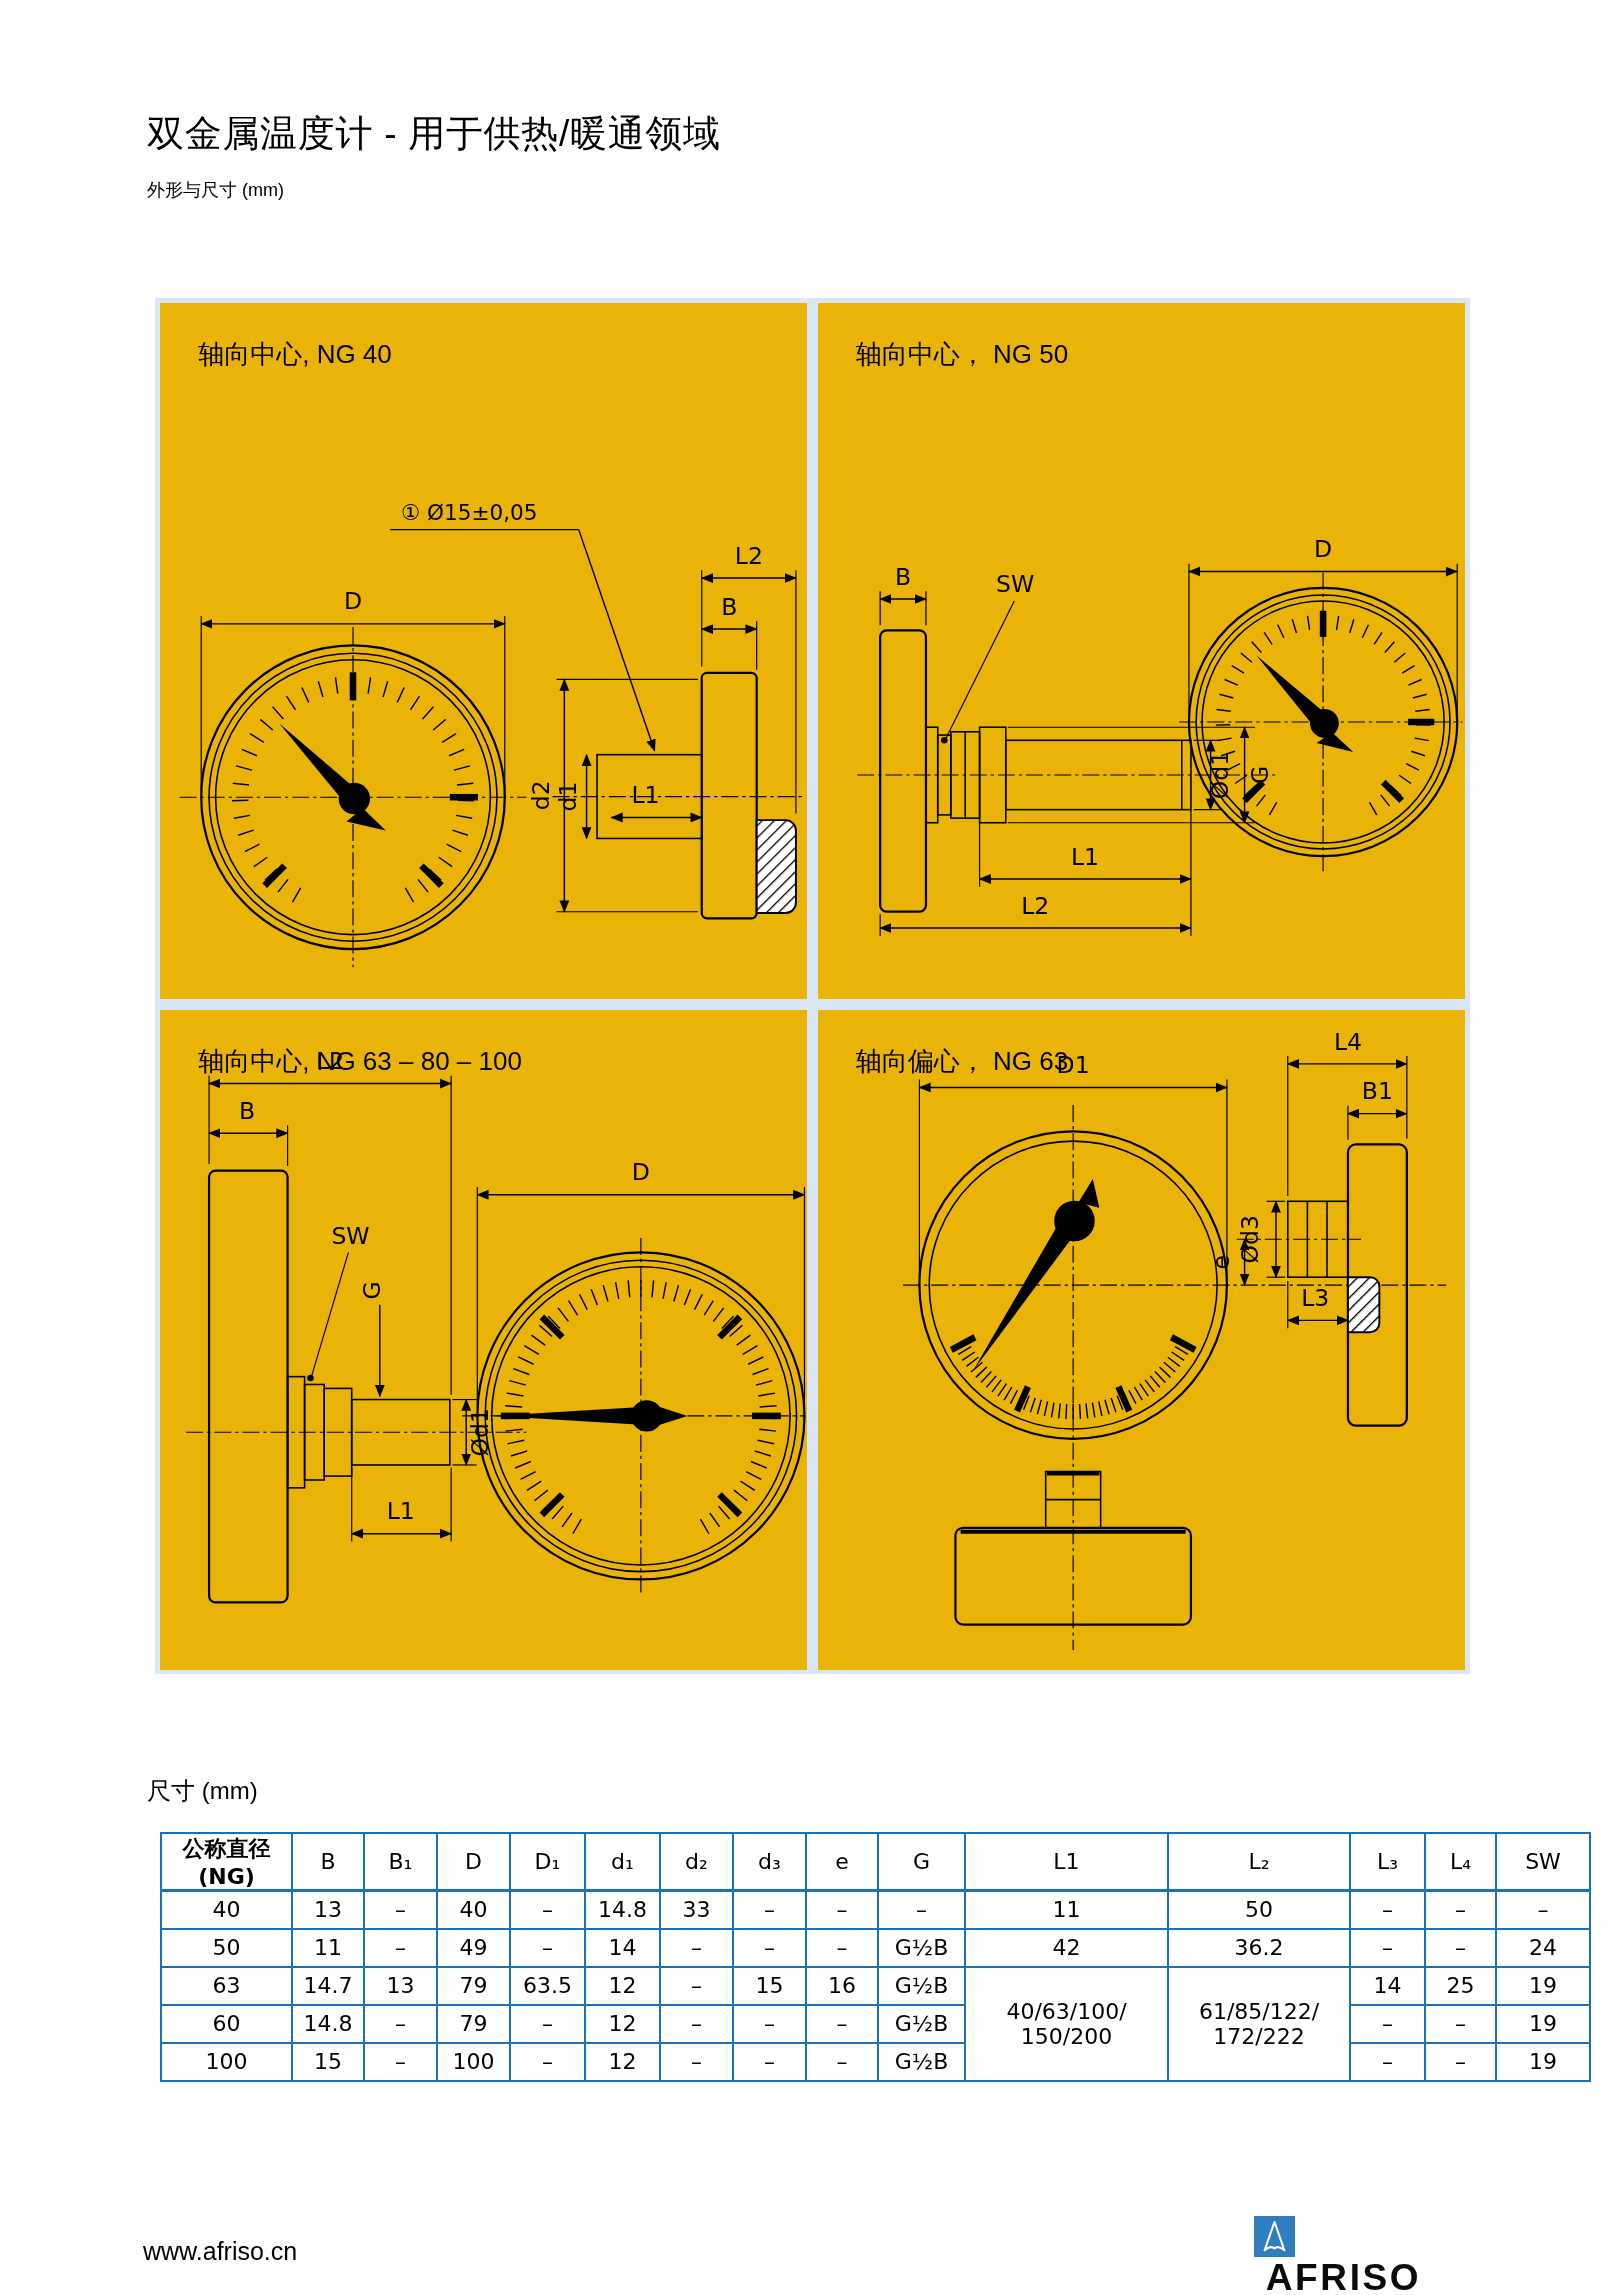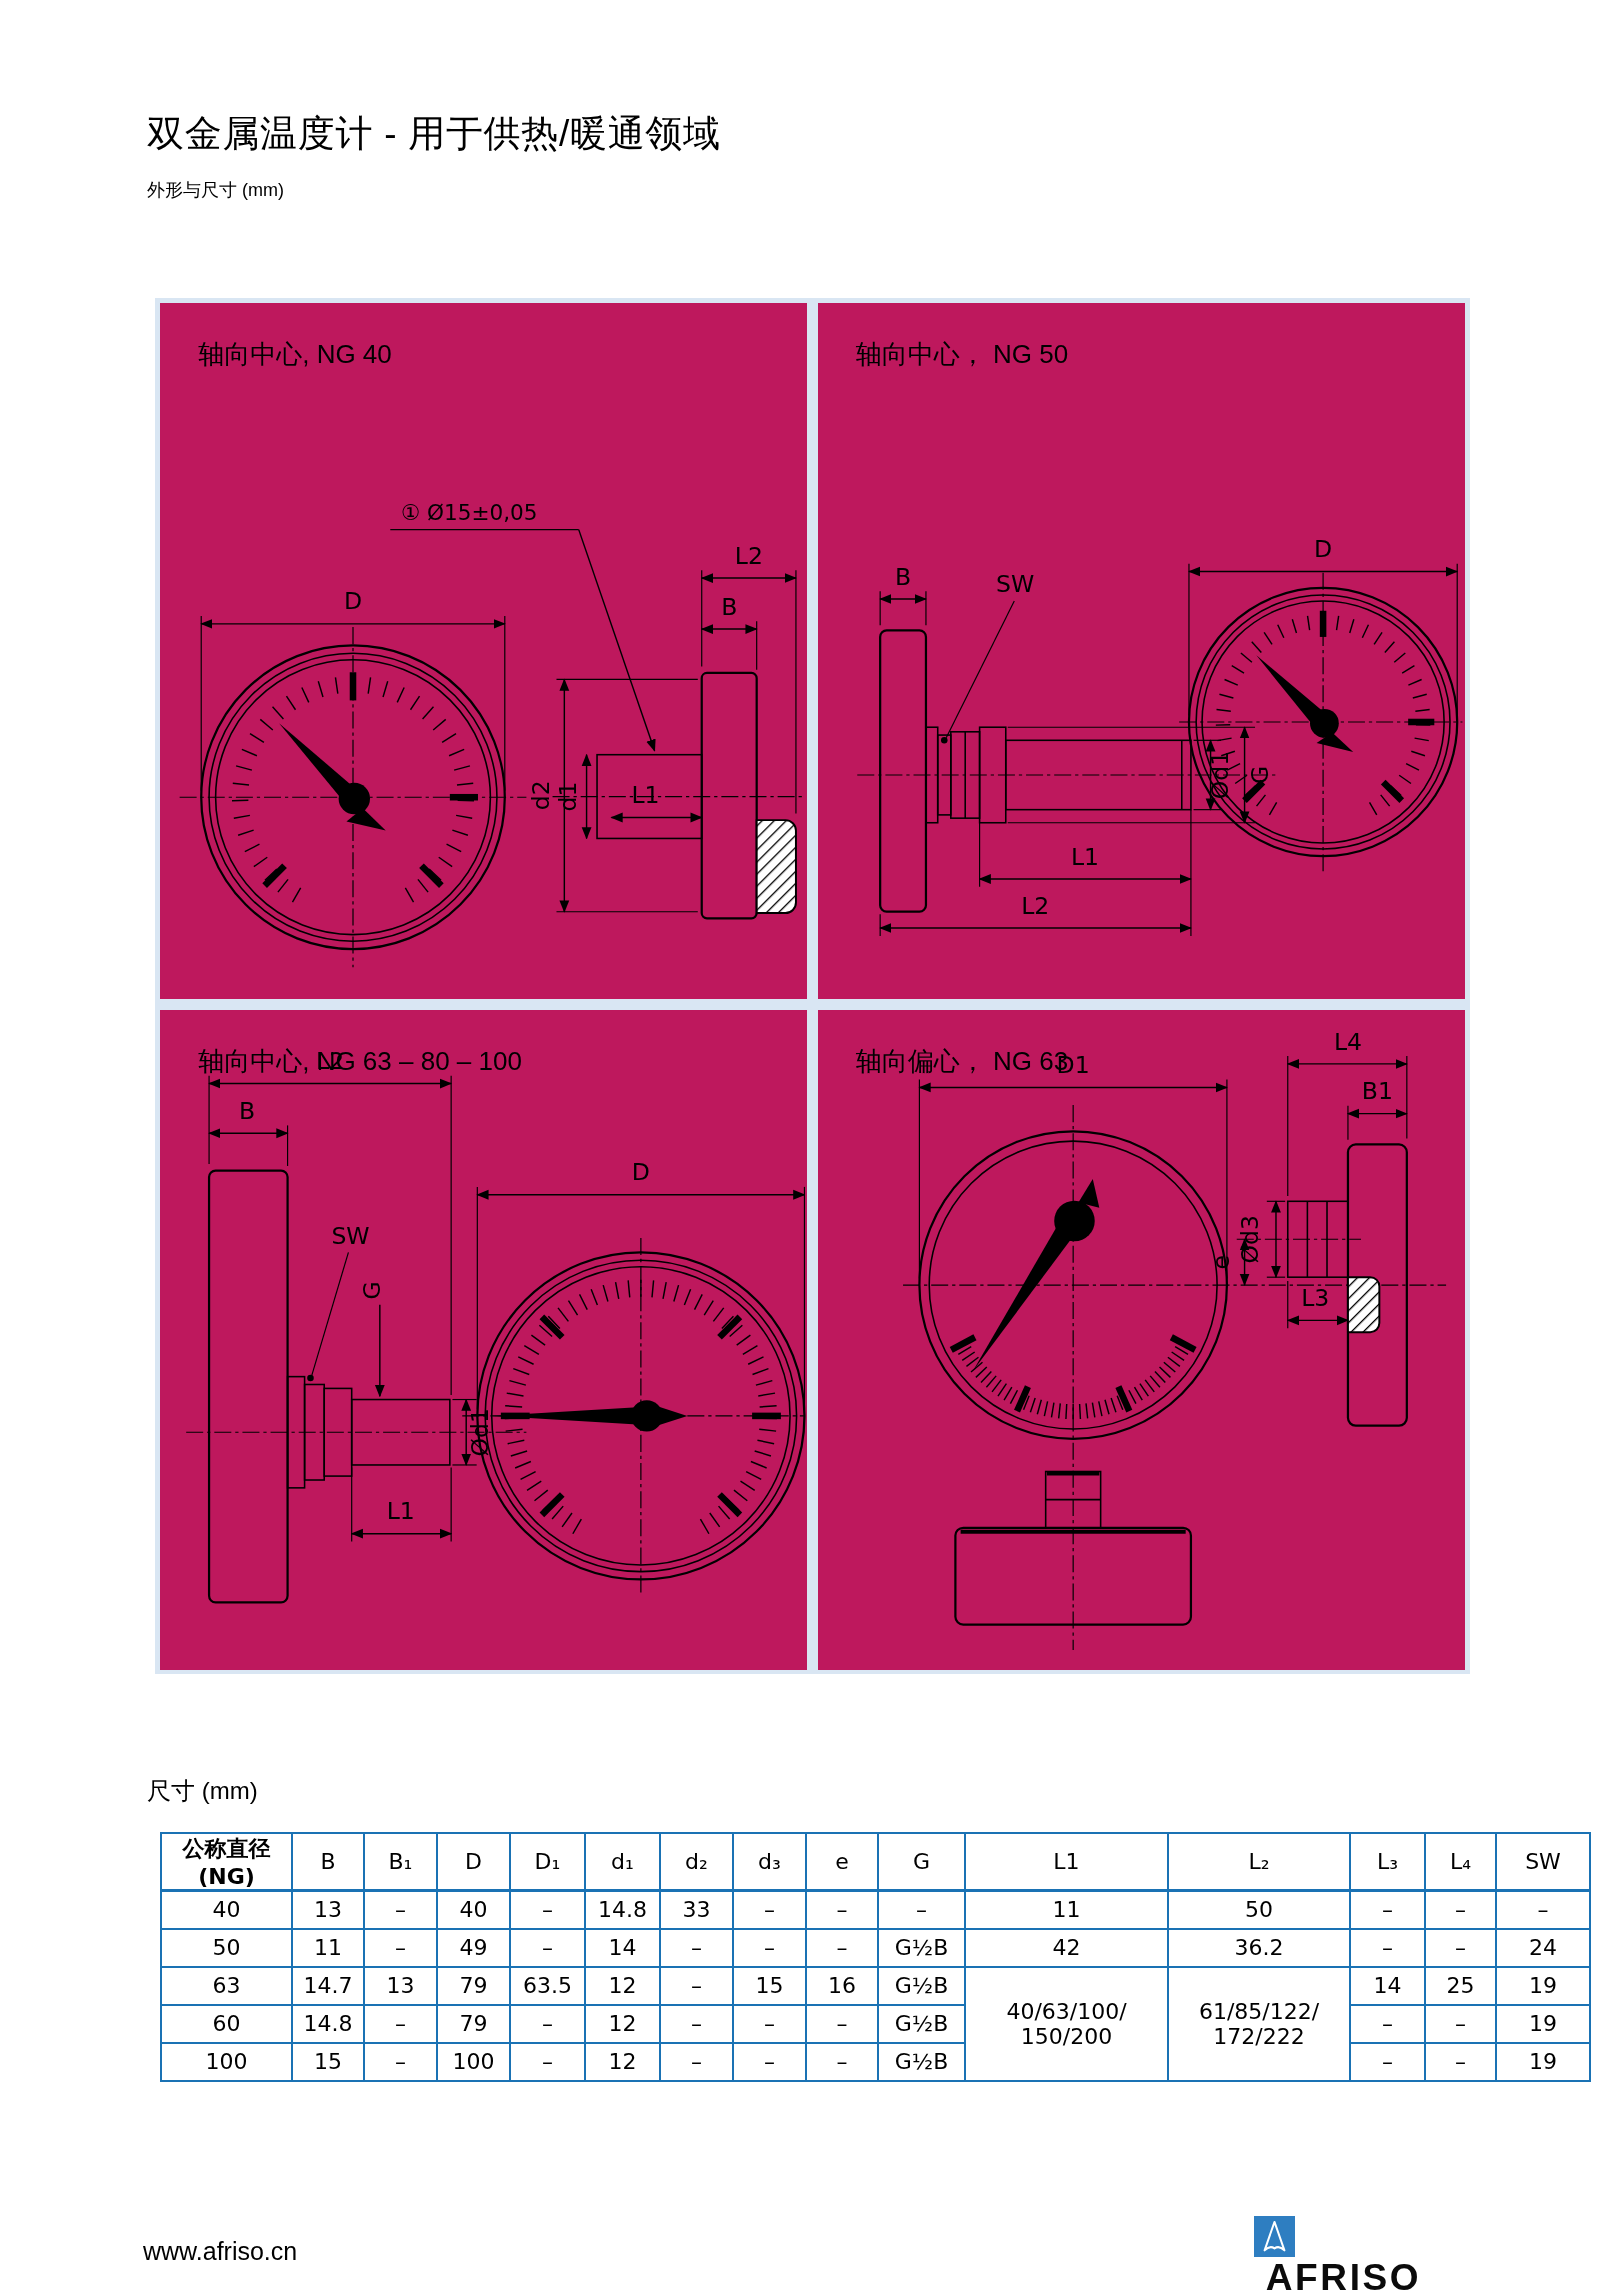--- a/index.html
+++ b/index.html
@@ -3,21 +3,21 @@
 <meta charset="utf-8">
 <style>
   html,body{margin:0;padding:0;background:#e8e8e8;}
   .page{position:relative;width:1623px;height:2295px;background:#ffffff;
         font-family:"Liberation Sans","DejaVu Sans",sans-serif;color:#000;overflow:hidden;}
   .page-title{position:absolute;left:147px;top:84px;font-size:37px;font-weight:normal;letter-spacing:0.7px;}
   .page-subtitle{position:absolute;left:147px;top:178px;font-size:18px;}
   .grid{position:absolute;left:155px;top:298px;width:1315px;height:1376px;
         background:#d9e6f3;display:grid;grid-template-columns:1fr 1fr;
         grid-template-rows:696px 660px;gap:10.5px;padding:5.2px;box-sizing:border-box;}
-  .panel{background:#be185d;position:relative;overflow:hidden;}
+  .panel{background:#eab308;position:relative;overflow:hidden;}
   .panel-title{position:absolute;left:38px;top:34px;font-size:26px;z-index:2;}
   .panel svg{position:absolute;left:0;top:0;width:100%;height:100%;}
   svg text{font-family:"DejaVu Sans","Liberation Sans",sans-serif;font-size:36px;fill:#000;}
   svg text.small{font-size:33px;}
   .thin{stroke:#000;stroke-width:1.8;fill:none;}
   .dim{stroke:#000;stroke-width:2.2;fill:none;}
   .obj{stroke:#000;stroke-width:3.4;fill:none;}
   .obj2{stroke:#000;stroke-width:2.4;fill:none;}
   .cl{stroke:#000;stroke-width:1.8;fill:none;stroke-dasharray:26 6 5 6;}
   .table-caption{position:absolute;left:147px;top:1775px;font-size:24px;}

